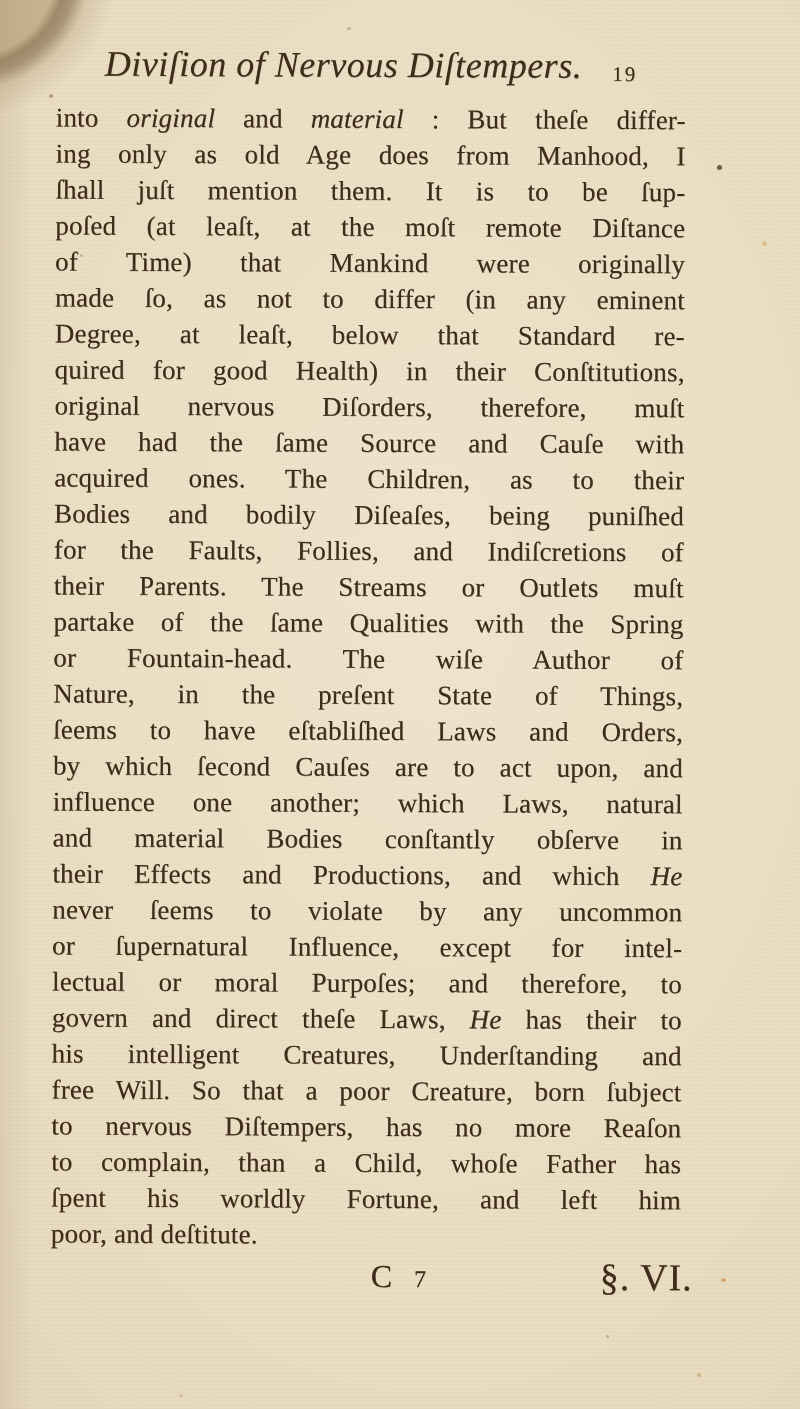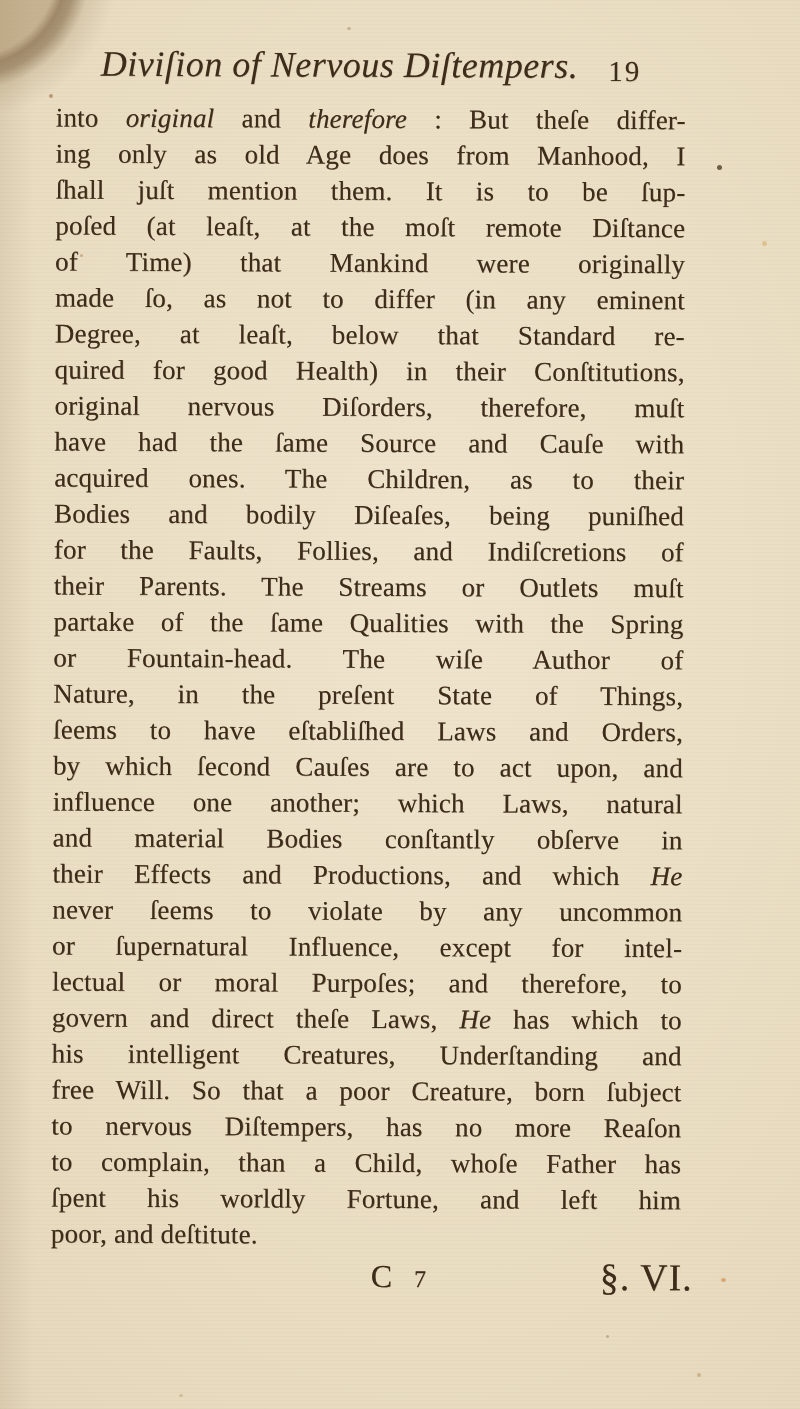--- a/index.html
+++ b/index.html
@@ -48,21 +48,21 @@
     display:flex;justify-content:center;align-items:baseline;gap:30px;
     white-space:nowrap;
   }
   .head-title{
     font-style:italic;
     font-size:36px;
     letter-spacing:0.5px;
     text-shadow:0.4px 0.4px 0.7px rgba(62,44,26,0.45);
   }
   .page-num{
-    font-size:29px;
+    font-size:21px;
     position:relative;top:3px;
     letter-spacing:2px;
     text-shadow:0.4px 0.4px 0.7px rgba(62,44,26,0.45);
   }
   .text-block{
     position:absolute;top:101px;left:56px;width:630px;
     font-size:27px;line-height:36px;
     letter-spacing:0.2px;
     text-shadow:0.35px 0.35px 0.6px rgba(62,44,26,0.5);
   }
@@ -104,21 +104,21 @@
 
 <div class="paper">
   <div class="content">
 
     <div class="running-head">
       <span class="head-title">Diviſion of Nervous Diſtempers.</span>
       <span class="page-num">19</span>
     </div>
 
     <div class="text-block">
-        <div class="line"><span>into </span><span class="it">original</span><span> and </span><span class="it">therefore</span><span> : But theſe differ-</span></div>
+        <div class="line"><span>into </span><span class="it">original</span><span> and </span><span class="it">material</span><span> : But theſe differ-</span></div>
         <div class="line"><span>ing only as old Age does from Manhood, I</span></div>
         <div class="line"><span>ſhall juſt mention them. It is to be ſup-</span></div>
         <div class="line"><span>poſed (at leaſt, at the moſt remote Diſtance</span></div>
         <div class="line"><span>of Time) that Mankind were originally</span></div>
         <div class="line"><span>made ſo, as not to differ (in any eminent</span></div>
         <div class="line"><span>Degree, at leaſt, below that Standard re-</span></div>
         <div class="line"><span>quired for good Health) in their Conſtitutions,</span></div>
         <div class="line"><span>original nervous Diſorders, therefore, muſt</span></div>
         <div class="line"><span>have had the ſame Source and Cauſe with</span></div>
         <div class="line"><span>acquired ones. The Children, as to their</span></div>
@@ -129,21 +129,21 @@
         <div class="line"><span>or Fountain-head. The wiſe Author of</span></div>
         <div class="line"><span>Nature, in the preſent State of Things,</span></div>
         <div class="line"><span>ſeems to have eſtabliſhed Laws and Orders,</span></div>
         <div class="line"><span>by which ſecond Cauſes are to act upon, and</span></div>
         <div class="line"><span>influence one another; which Laws, natural</span></div>
         <div class="line"><span>and material Bodies conſtantly obſerve in</span></div>
         <div class="line"><span>their Effects and Productions, and which </span><span class="it">He</span></div>
         <div class="line"><span>never ſeems to violate by any uncommon</span></div>
         <div class="line"><span>or ſupernatural Influence, except for intel-</span></div>
         <div class="line"><span>lectual or moral Purpoſes; and therefore, to</span></div>
-        <div class="line"><span>govern and direct theſe Laws, </span><span class="it">He</span><span> has which to</span></div>
+        <div class="line"><span>govern and direct theſe Laws, </span><span class="it">He</span><span> has their to</span></div>
         <div class="line"><span>his intelligent Creatures, Underſtanding and</span></div>
         <div class="line"><span>free Will. So that a poor Creature, born ſubject</span></div>
         <div class="line"><span>to nervous Diſtempers, has no more Reaſon</span></div>
         <div class="line"><span>to complain, than a Child, whoſe Father has</span></div>
         <div class="line"><span>ſpent his worldly Fortune, and left him</span></div>
         <div class="line last"><span>poor, and deſtitute.</span></div>
       </div>
 
     <div class="sig-row">
       <span class="sig">C 7</span>

